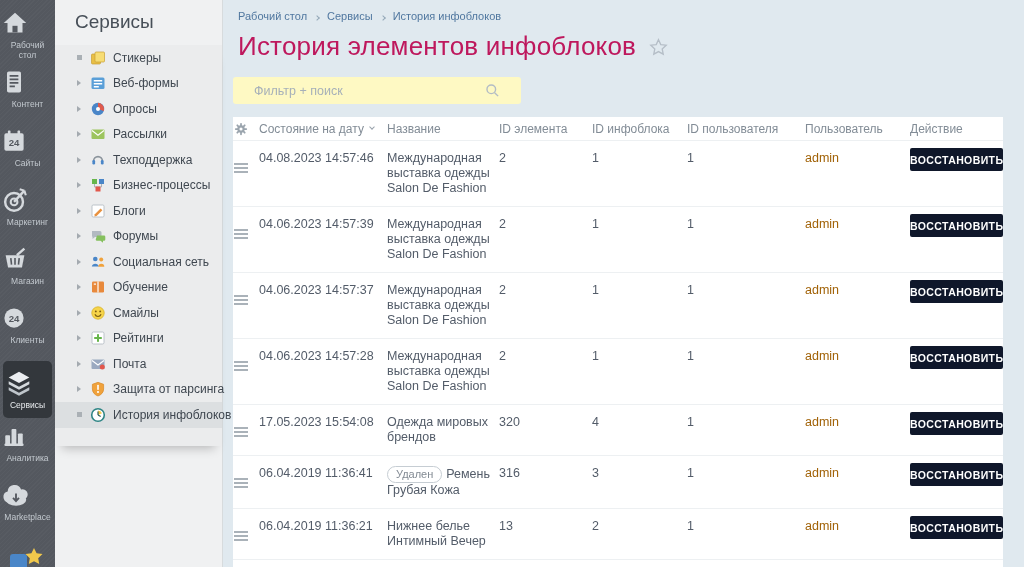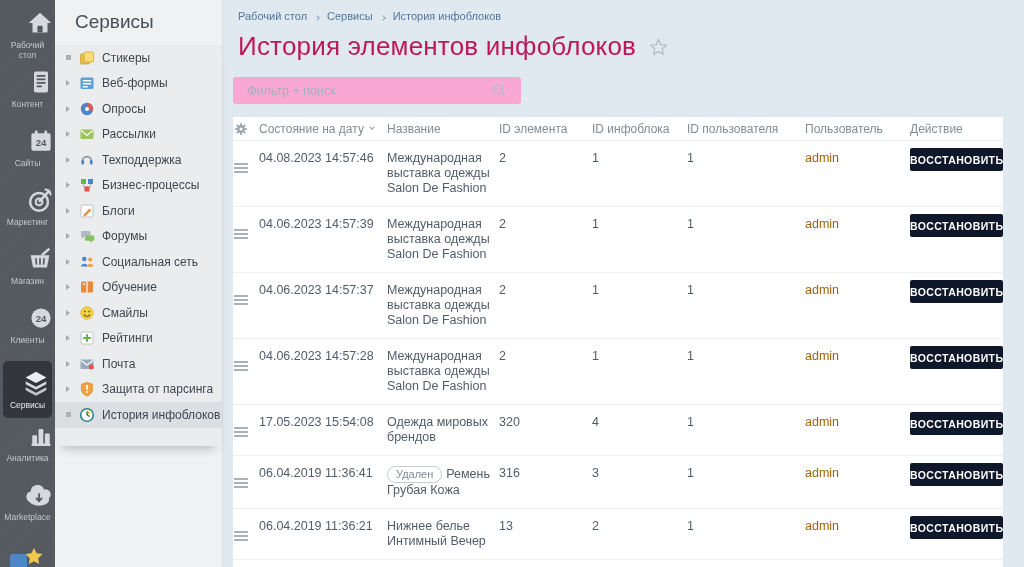--- a/index.html
+++ b/index.html
@@ -4,55 +4,55 @@
 <style>
   * { box-sizing: border-box; margin: 0; padding: 0; }
   html,body { width:1024px; height:567px; overflow:hidden; }
   body { font-family:"Liberation Sans","DejaVu Sans",sans-serif; background:#e0e9ef; position:relative; }
 
   
   .rail { position:absolute; left:0; top:0; width:55px; height:567px; background:#54585f;
           background-image:repeating-linear-gradient(135deg, rgba(255,255,255,.025) 0 1px, transparent 1px 3px);
           z-index:3; overflow:hidden; }
   .rail-item { width:55px; height:59px; padding-top:7px; text-align:center; cursor:pointer; }
-  .rail-item .ric { height:32px; display:flex; align-items:center; justify-content:flex-end; }
+  .rail-item .ric { height:32px; display:flex; align-items:center; justify-content:flex-start; }
   .rail-item .rlabel { font-size:8.5px; line-height:9.5px; color:#c3c9cf; margin-top:2px; padding:0 2px; }
   .rail-item.selected { background:transparent; }
   .rail-item.selected .inner { background:#33373c; border-radius:5px; margin:0 3px; padding:6px 0 7px; }
   .rail-item.selected .rlabel { color:#e8ebee; }
   .rail-bottom { position:absolute; left:10px; bottom:-9px; }
 
   
   .sidebar { position:absolute; left:55px; top:0; width:168px; height:567px; background:#f0f1f2;
              border-right:1px solid #d7dbdd; z-index:2; }
   .sidebar-head { padding:11px 0 12px 20px; font-size:19px; color:#474f58; }
   .menu { background:#ebeced; box-shadow:0 9px 10px -7px rgba(0,0,0,.25); padding-bottom:18px; }
-  .mitem { display:flex; align-items:center; height:25.5px; padding-left:11px; font-size:12px;
+  .mitem { display:flex; align-items:center; height:25.5px; padding-left:22px; font-size:12px;
            color:#3f4750; cursor:pointer; white-space:nowrap; }
   .mitem.selected { background:#dcdfe1; }
   .mbullet { width:13px; flex:0 0 13px; display:flex; align-items:center; }
   .tri { width:0; height:0; border-left:4px solid #a4aab0; border-top:3.5px solid transparent; border-bottom:3.5px solid transparent; }
   .sq { width:5px; height:5px; background:#aab0b5; }
   .micon { width:16px; height:16px; flex:0 0 16px; margin-right:7px; }
   .micon svg { width:16px; height:16px; display:block; }
 
   
   .main { position:absolute; left:224px; top:0; right:0; bottom:0; background:#e0e9ef; padding-left:9px; }
   .breadcrumb { padding:10px 0 0 5px; font-size:11px; display:flex; align-items:center; }
   .crumb { color:#50779f; cursor:pointer; }
   .crumb-sep { margin:0 8px; color:#93a7b8; display:inline-block; }
   .chev { display:inline-block; width:5px; height:5px; border-right:1.5px solid currentColor; border-top:1.5px solid currentColor; }
   .chev.right { transform:rotate(45deg); }
   .chev.down  { transform:rotate(135deg); }
   .title-row { display:flex; align-items:center; margin:9px 0 0 5px; }
   .page-title { font-size:26px; font-weight:normal; color:#be185d; letter-spacing:.2px; }
   .fav-star { margin-left:13px; cursor:pointer; display:flex; }
 
-  .filter-box { margin-top:15px; width:288px; height:27px; background:#f9a8d4; border-radius:3px;
-                display:flex; align-items:center; padding:0 14px; }
+  .filter-box { margin-top:15px; width:288px; height:27px; background:#fef9c3; border-radius:3px;
+                display:flex; align-items:center; padding:0 21px; }
   .filter-box input { flex:1; border:none; outline:none; font-size:12.5px; color:#535c69; background:transparent; }
   .filter-box input::placeholder { color:#a6b0b9; }
   .search-ic { display:flex; cursor:pointer; }
 
   .table-wrap { margin-top:13px; width:770px; background:#fff; }
   .thead { display:flex; align-items:center; height:24px; border-bottom:1px solid #edf0f2;
            color:#828c96; font-size:12px; }
   .c { padding-right:6px; }
   .c0 { width:26px; flex:0 0 26px; padding-left:1px; }
   .c1 { width:128px; flex:0 0 128px; }

